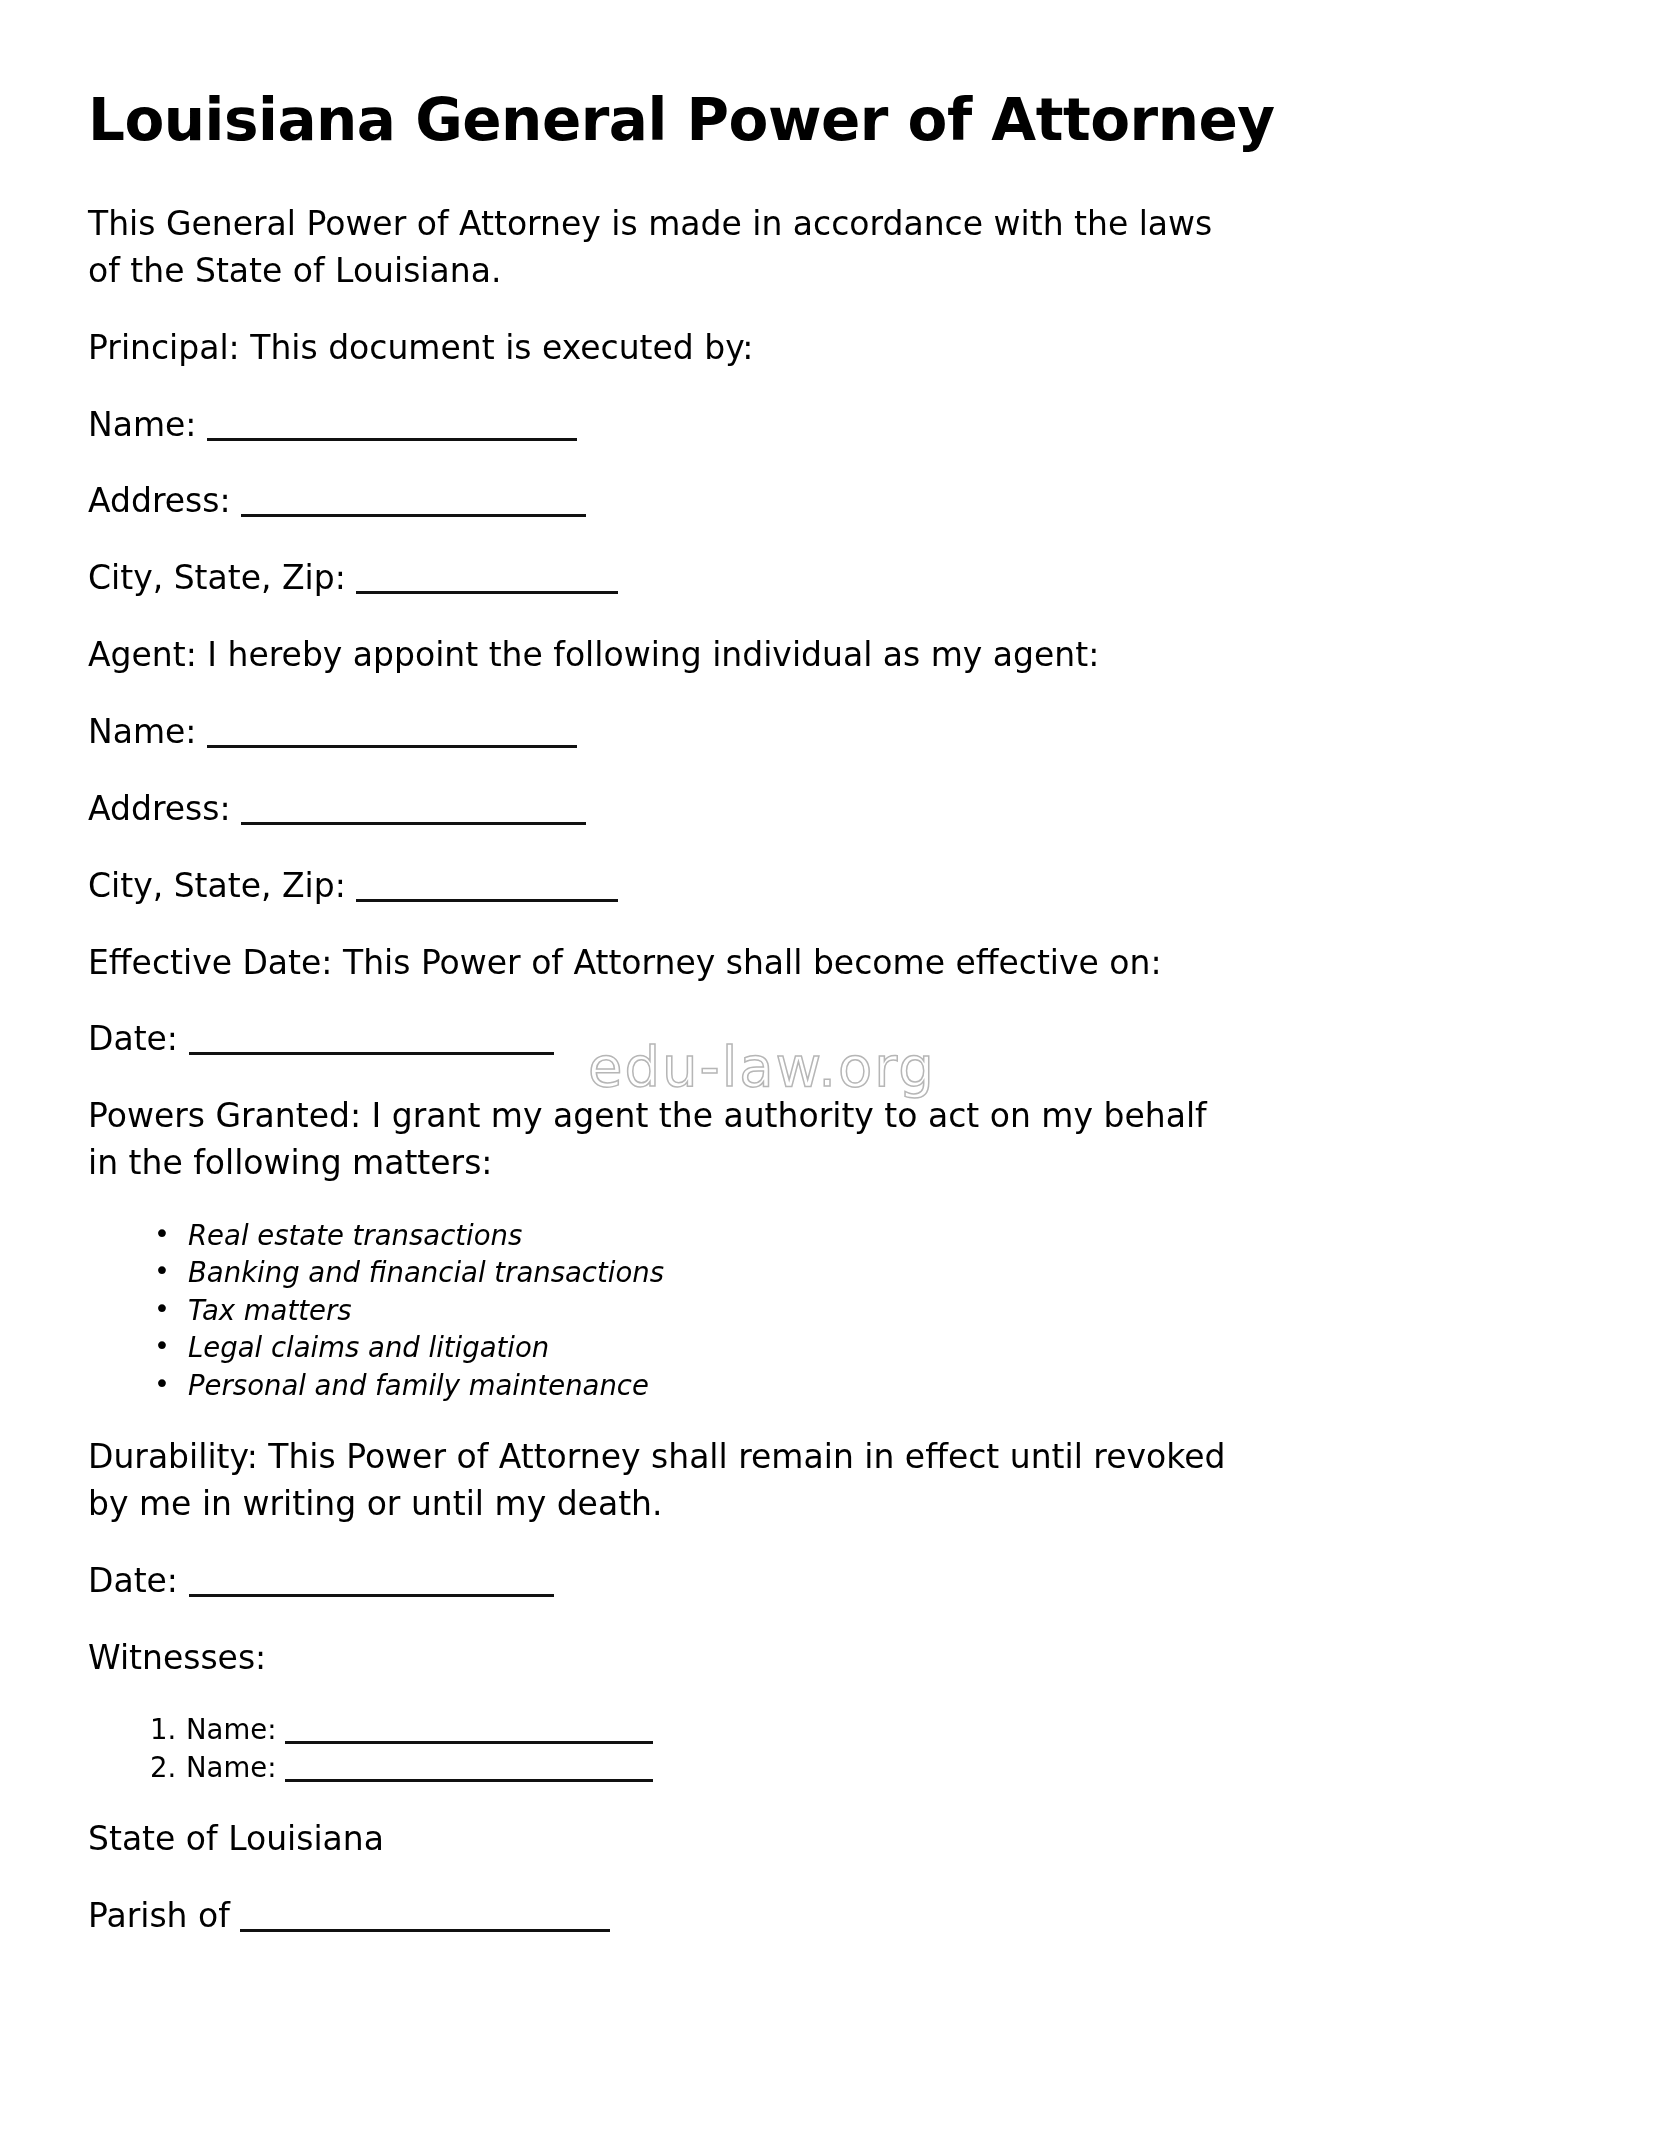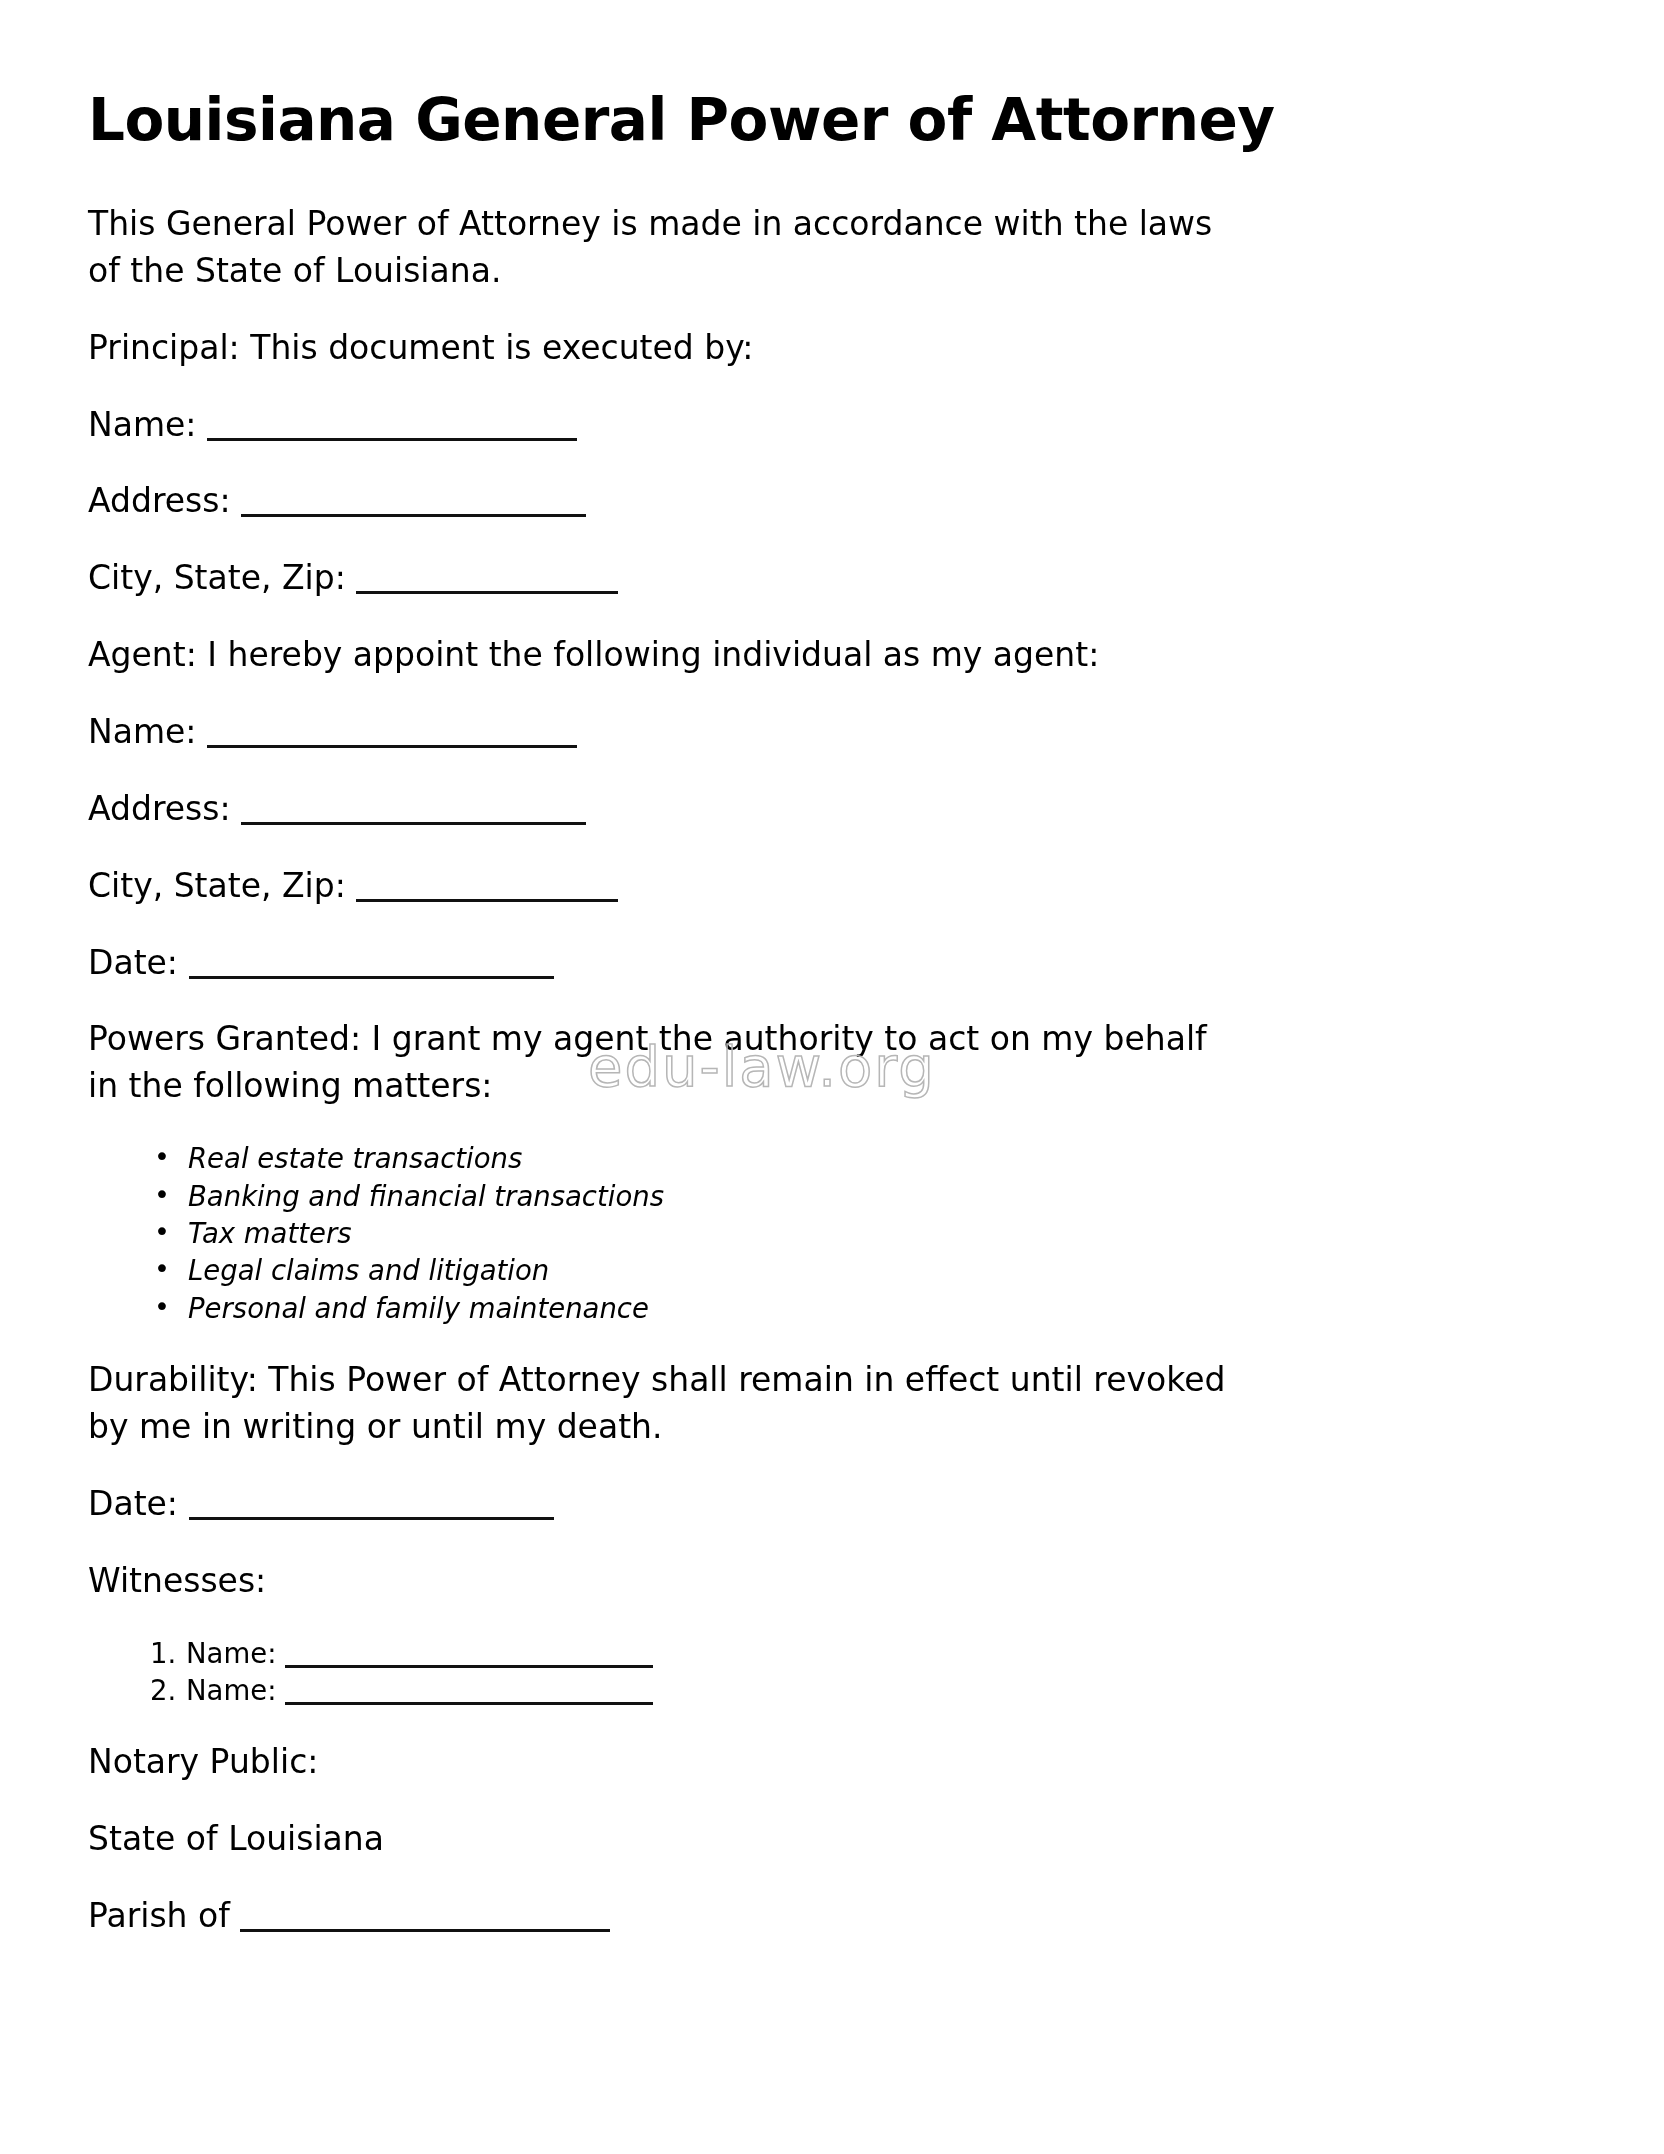--- a/index.html
+++ b/index.html
@@ -155,20 +155,24 @@
   <p class="para">
     <span>Address:</span>
     <span class="blank w-address"></span>
   </p>
 
   <p class="para">
     <span>City, State, Zip:</span>
     <span class="blank w-city"></span>
   </p>
 
+  <p class="para">
+    <span class="lbl">Effective Date:</span>
+    <span>This Power of Attorney shall become effective on:</span>
+  </p>
 
   <p class="para">
     <span>Date:</span>
     <span class="blank w-date"></span>
   </p>
 
   <p class="para">
     <span class="lbl">Powers Granted:</span>
     <span>I grant my agent the authority to act on my behalf in the following matters:</span>
   </p>
@@ -200,23 +204,20 @@
     <li>
       <span>Name:</span>
       <span class="blank w-witness"></span>
     </li>
     <li>
       <span>Name:</span>
       <span class="blank w-witness"></span>
     </li>
   </ol>
 
-  <p class="para">
-    <span class="lbl">Notary Public:</span>
-  </p>
 
   <p class="para">State of Louisiana</p>
 
   <p class="para">
     <span>Parish of</span>
     <span class="blank w-parish"></span>
   </p>
 
   <div class="watermark">edu-law.org</div>
 

